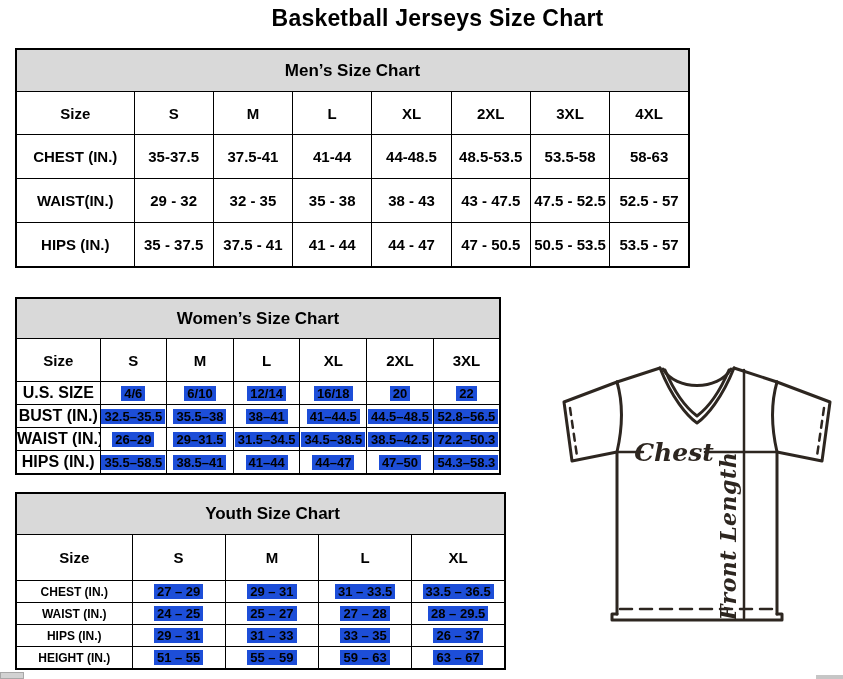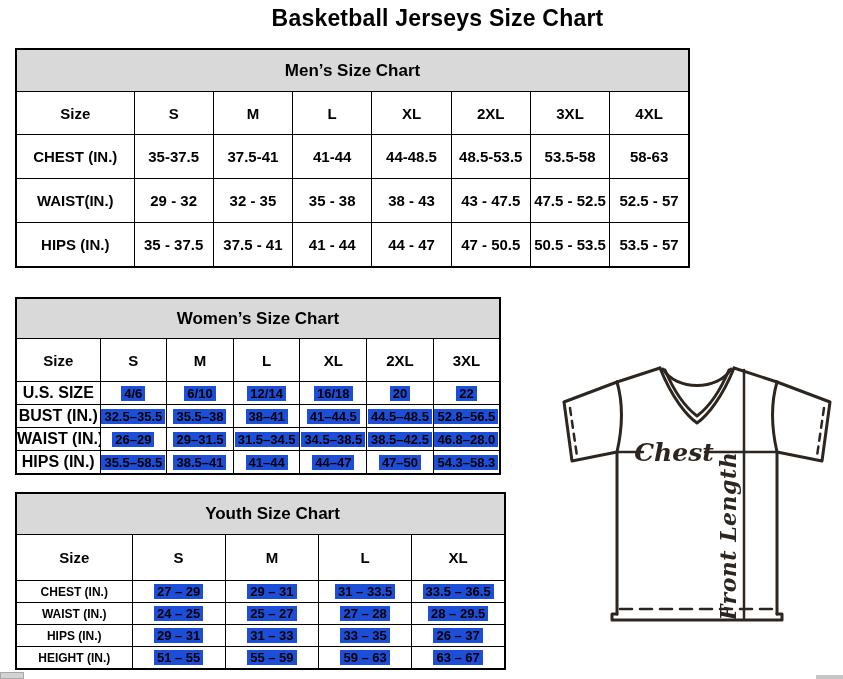--- a/index.html
+++ b/index.html
@@ -168,21 +168,21 @@
       <td><span class="hl">44.5–48.5</span></td>
       <td><span class="hl">52.8–56.5</span></td>
     </tr>
     <tr>
       <td class="rowlabel">WAIST (IN.)</td>
       <td><span class="hl">26–29</span></td>
       <td><span class="hl">29–31.5</span></td>
       <td><span class="hl">31.5–34.5</span></td>
       <td><span class="hl">34.5–38.5</span></td>
       <td><span class="hl">38.5–42.5</span></td>
-      <td><span class="hl">46.8–28.0</span></td>
+      <td><span class="hl">72.2–50.3</span></td>
     </tr>
     <tr>
       <td class="rowlabel">HIPS (IN.)</td>
       <td><span class="hl">35.5–58.5</span></td>
       <td><span class="hl">38.5–41</span></td>
       <td><span class="hl">41–44</span></td>
       <td><span class="hl">44–47</span></td>
       <td><span class="hl">47–50</span></td>
       <td><span class="hl">54.3–58.3</span></td>
     </tr>

